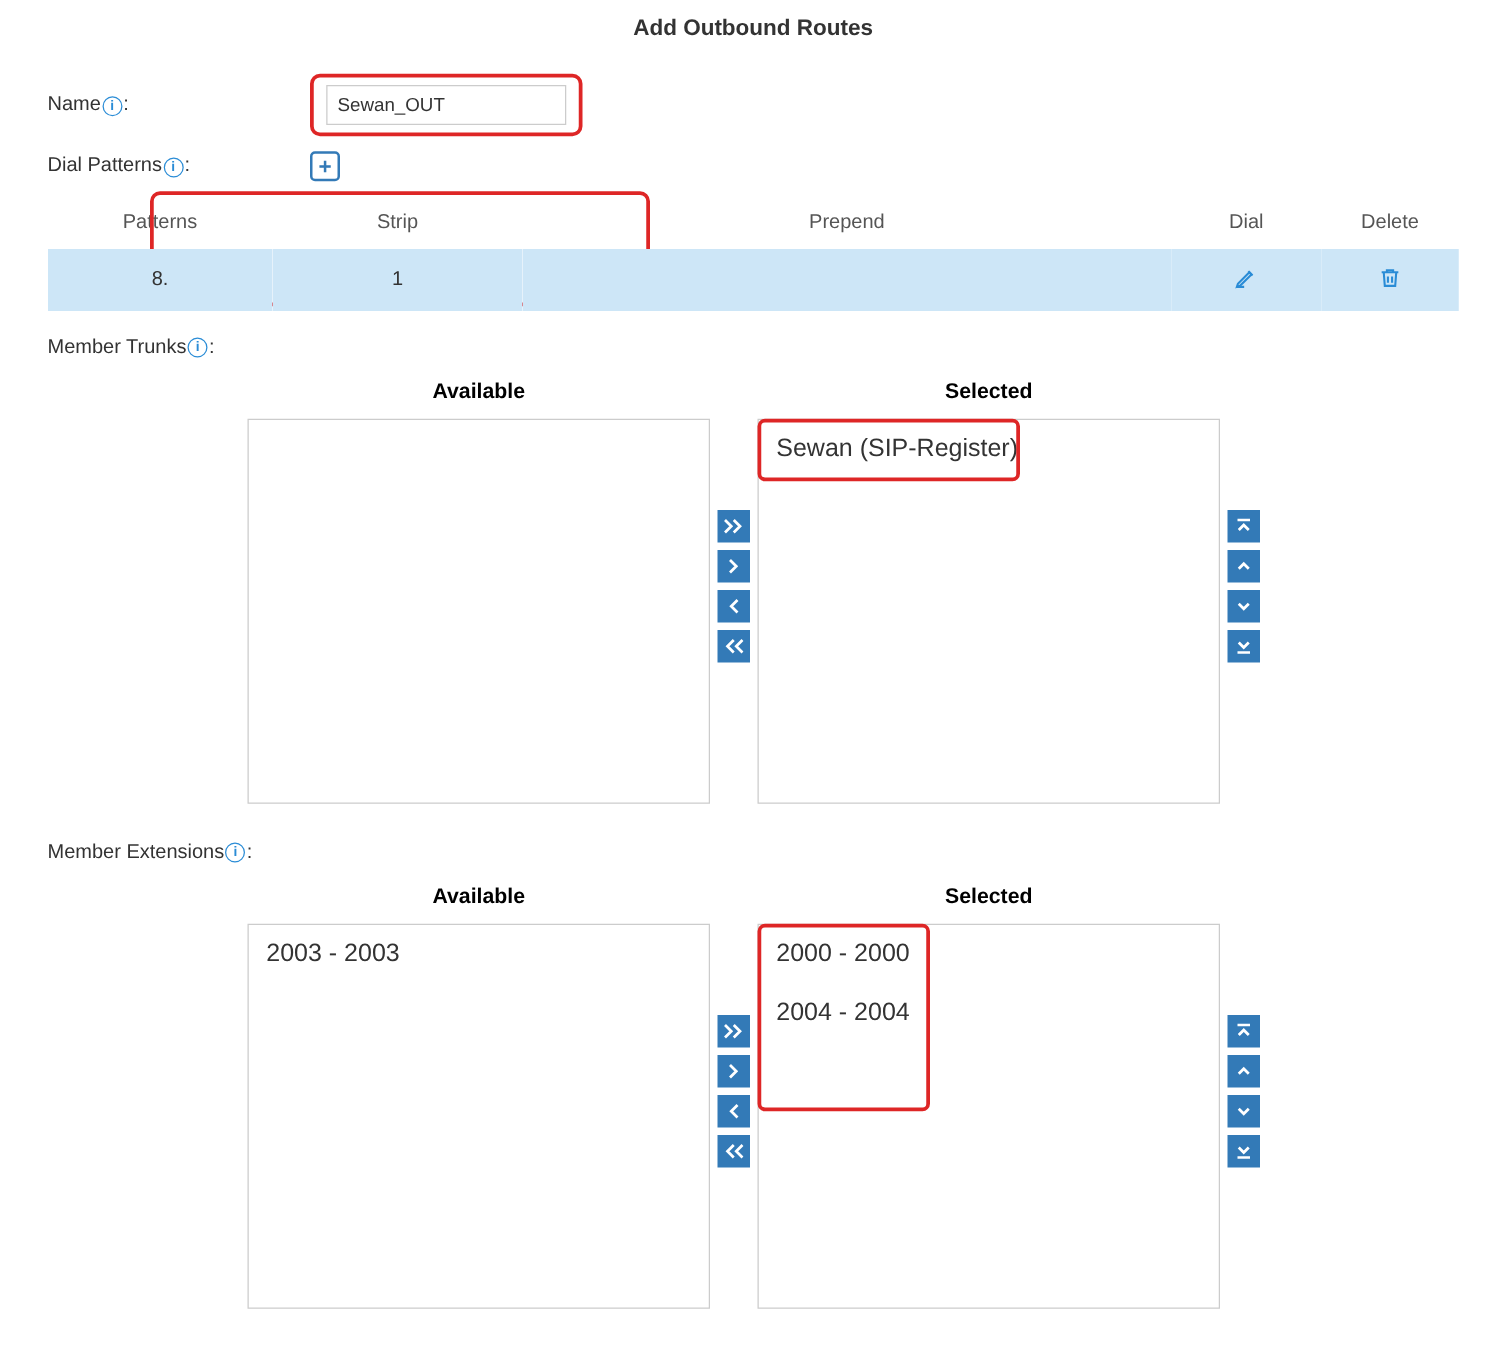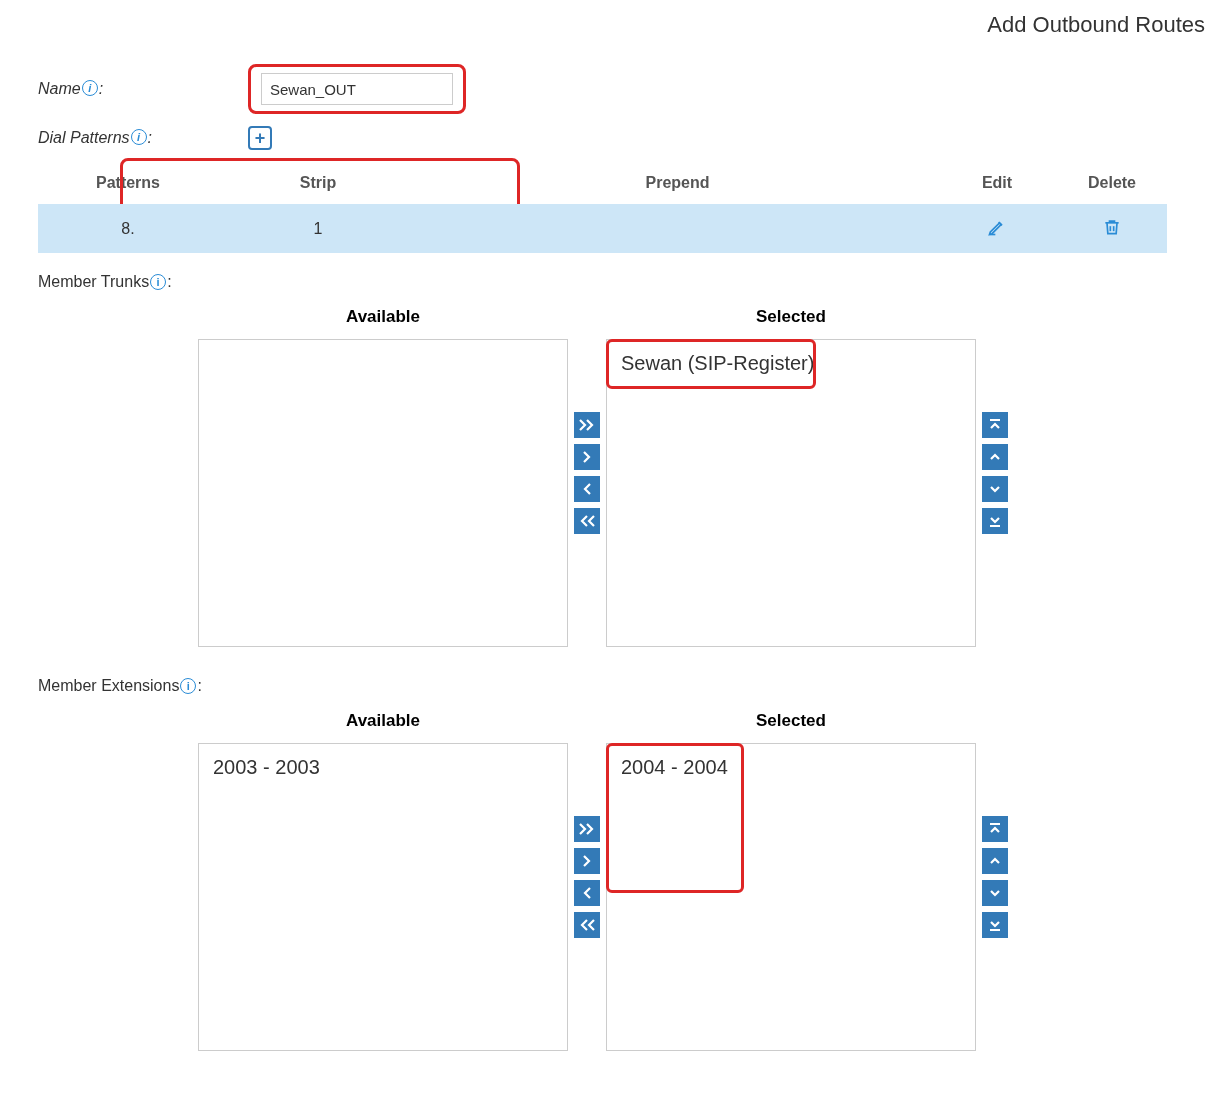--- a/index.html
+++ b/index.html
@@ -4,38 +4,37 @@
   <style>
     * { box-sizing: border-box; margin: 0; padding: 0; }
     body {
       font-family: Arial, Helvetica, sans-serif;
       font-size: 15px;
       color: #333;
       background: #fff;
       width: 1205px;
     }
     .page-title {
-      text-align: right;
-      font-size: 22px;
-      font-weight: normal;
+      text-align: center;
+      font-size: 18px;
+      font-weight: bold;
       padding: 12px 0 20px 0;
       color: #333;
     }
     .form-row {
       display: flex;
       align-items: center;
       padding: 6px 0 6px 38px;
     }
     .label-block {
       display: flex;
-      align-items: flex-start;
+      align-items: flex-end;
       width: 210px;
       color: #333;
       font-size: 16px;
-      font-style: italic;
     }
     .info-icon {
       display: inline-flex;
       align-items: center;
       justify-content: center;
       width: 16px; height: 16px;
       border: 1.5px solid #2a8cd6;
       border-radius: 50%;
       color: #2a8cd6;
       font-size: 11px;
@@ -81,21 +80,21 @@
       width: 100%;
       border-collapse: collapse;
     }
     .dial-table th, .dial-table td {
       padding: 12px 8px;
       text-align: center;
       font-weight: normal;
       color: #333;
       font-size: 16px;
     }
-    .dial-table th { color: #555; font-weight: bold; }
+    .dial-table th { color: #555; }
     .dial-row { background: #cde6f7; position: relative; }
     .dial-red-overlay-header {
       position: absolute;
       border: 3px solid #de2626;
       border-radius: 8px;
       pointer-events: none;
     }
     .icon-btn {
       width: 22px; height: 22px;
       display: inline-flex;
@@ -194,21 +193,21 @@
 </div>
 
 <div class="dial-table-wrap">
   <div class="dial-red-overlay-header" style="top:-4px; left:82px; width:400px; height:92px;"></div>
   <table class="dial-table">
     <thead>
       <tr>
         <th style="width:180px">Patterns</th>
         <th style="width:200px">Strip</th>
         <th>Prepend</th>
-        <th style="width:120px">Edit</th>
+        <th style="width:120px">Dial</th>
         <th style="width:110px">Delete</th>
       </tr>
     </thead>
     <tbody>
       <tr class="dial-row">
         <td>8.</td>
         <td>1</td>
         <td></td>
         <td>
           <span class="icon-btn">
@@ -333,20 +332,21 @@
       </div>
       <div class="square-btn">
         <svg width="16" height="14" viewBox="0 0 16 14">
             <path d="M15 2l-5 5 5 5M8 2L3 7l5 5" stroke="#fff" stroke-width="2.2" fill="none"></path>
           </svg>
       </div>
     </div>
     <div class="col-block" style="position:relative">
       <div class="col-title">Selected</div>
       <div class="list-box" id="ext-selected">
+          <div class="list-item">2000 - 2000</div>
           <div class="list-item">2004 - 2004</div>
         </div>
       <div class="trunk-red" style="top:40px; left:0; width:138px; height:150px;"></div>
     </div>
     <div class="order-col">
       <div class="square-btn">
         <svg width="14" height="14" viewBox="0 0 14 14">
             <line x1="2" y1="2" x2="12" y2="2" stroke="#fff" stroke-width="2"></line>
             <path d="M3 10l4-4 4 4" stroke="#fff" stroke-width="2.2" fill="none"></path>
           </svg>

